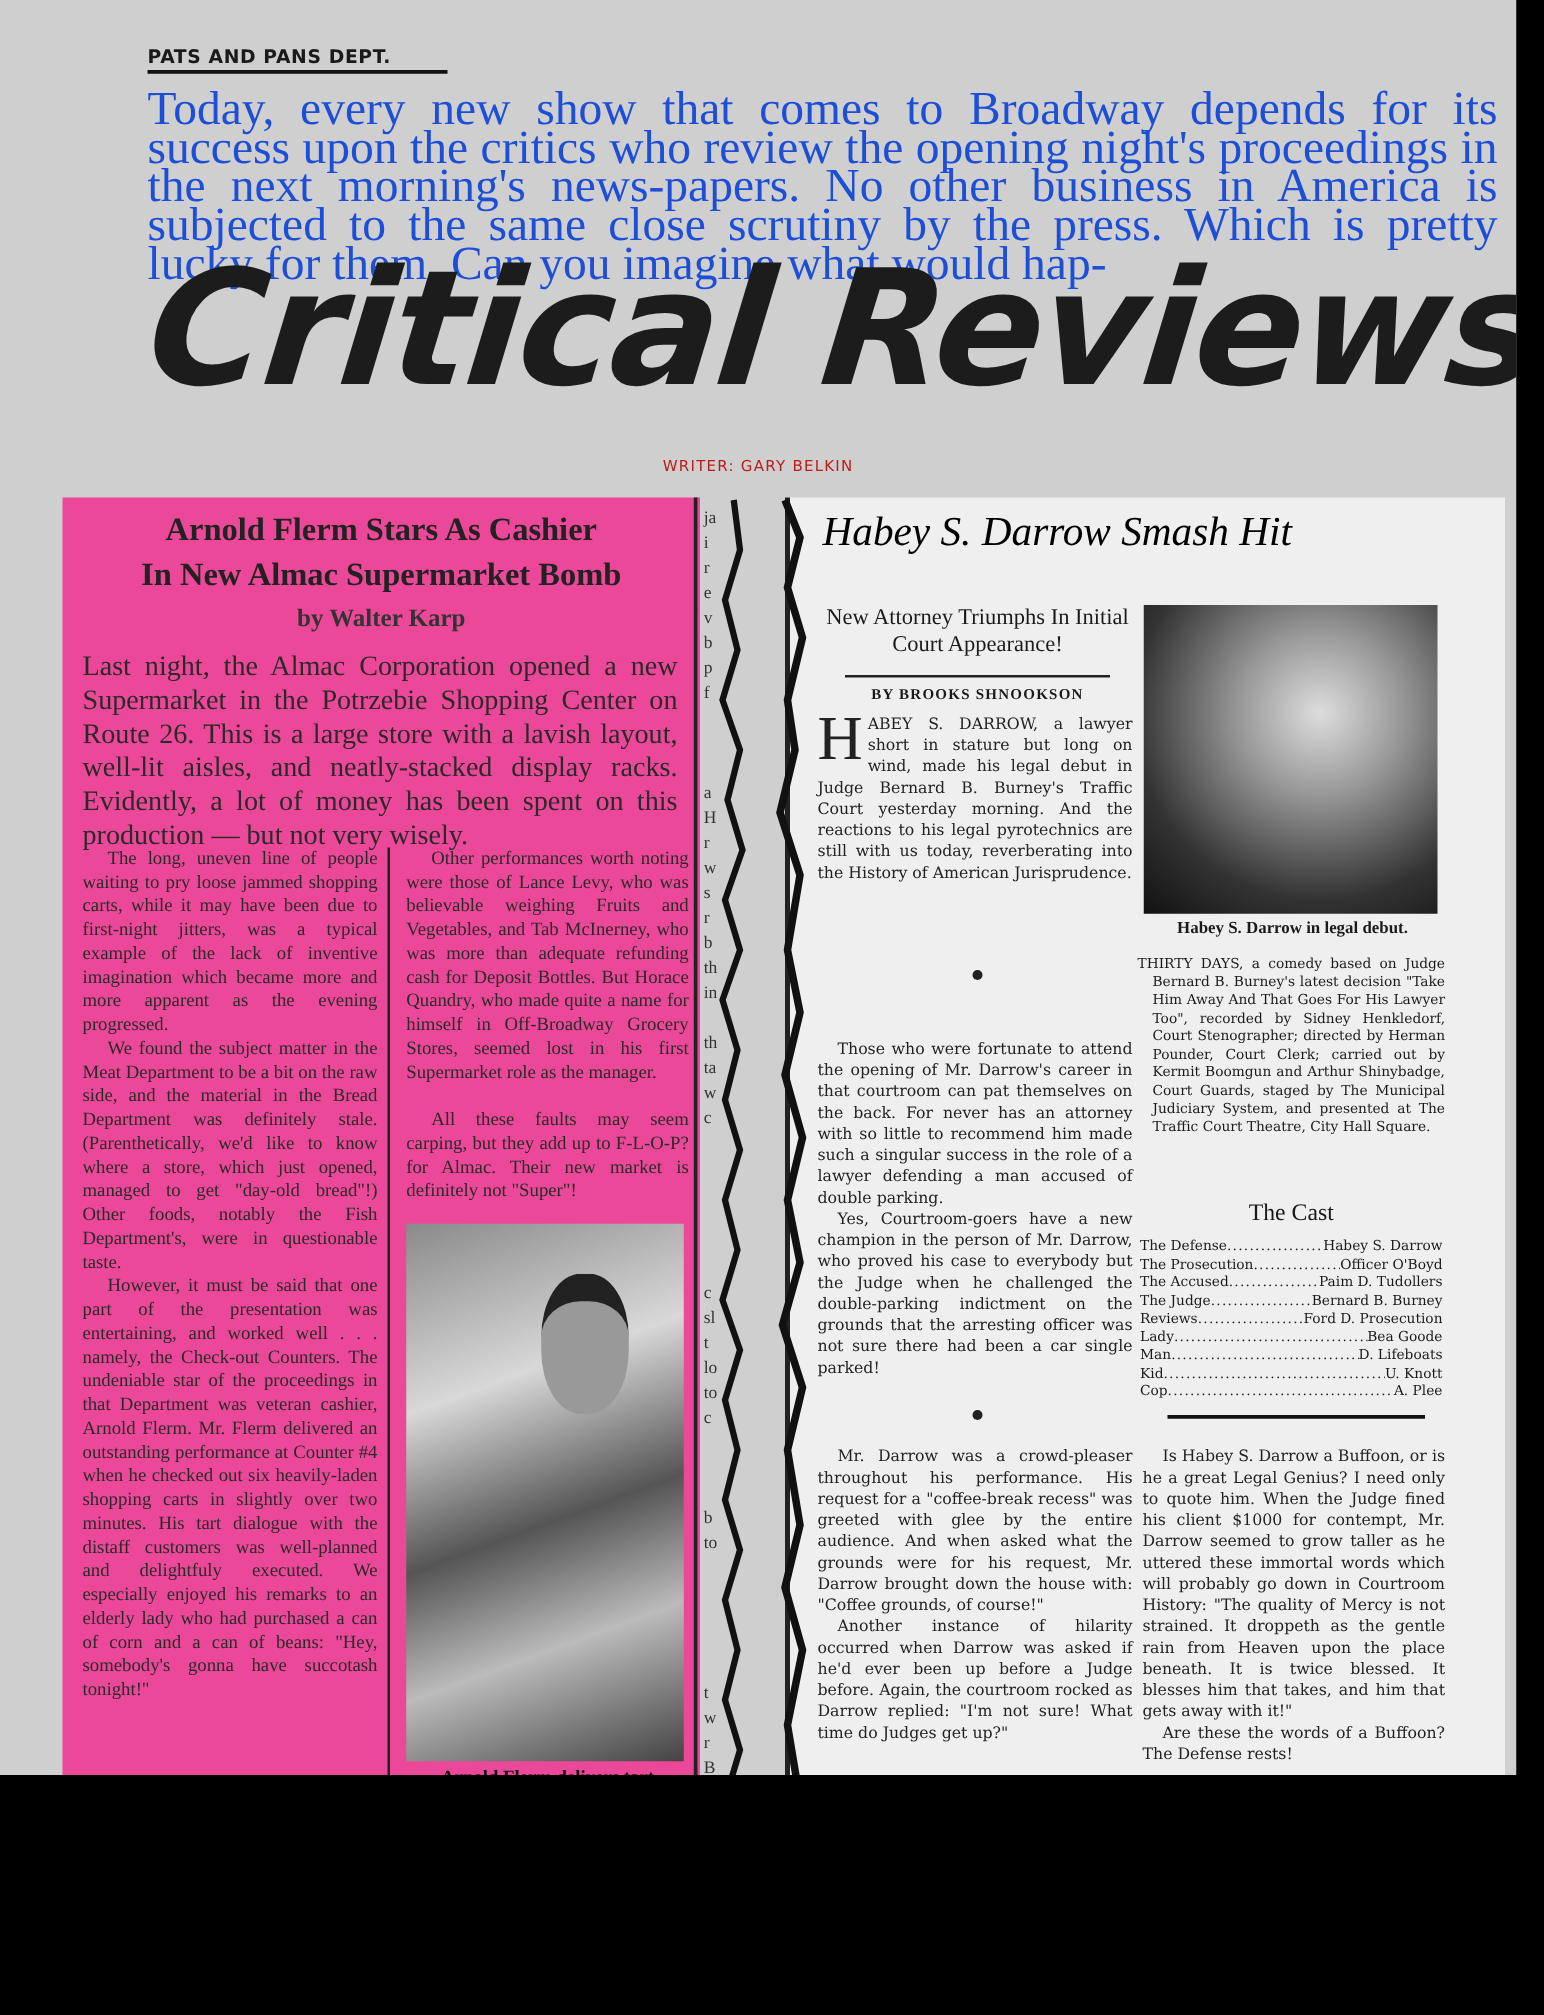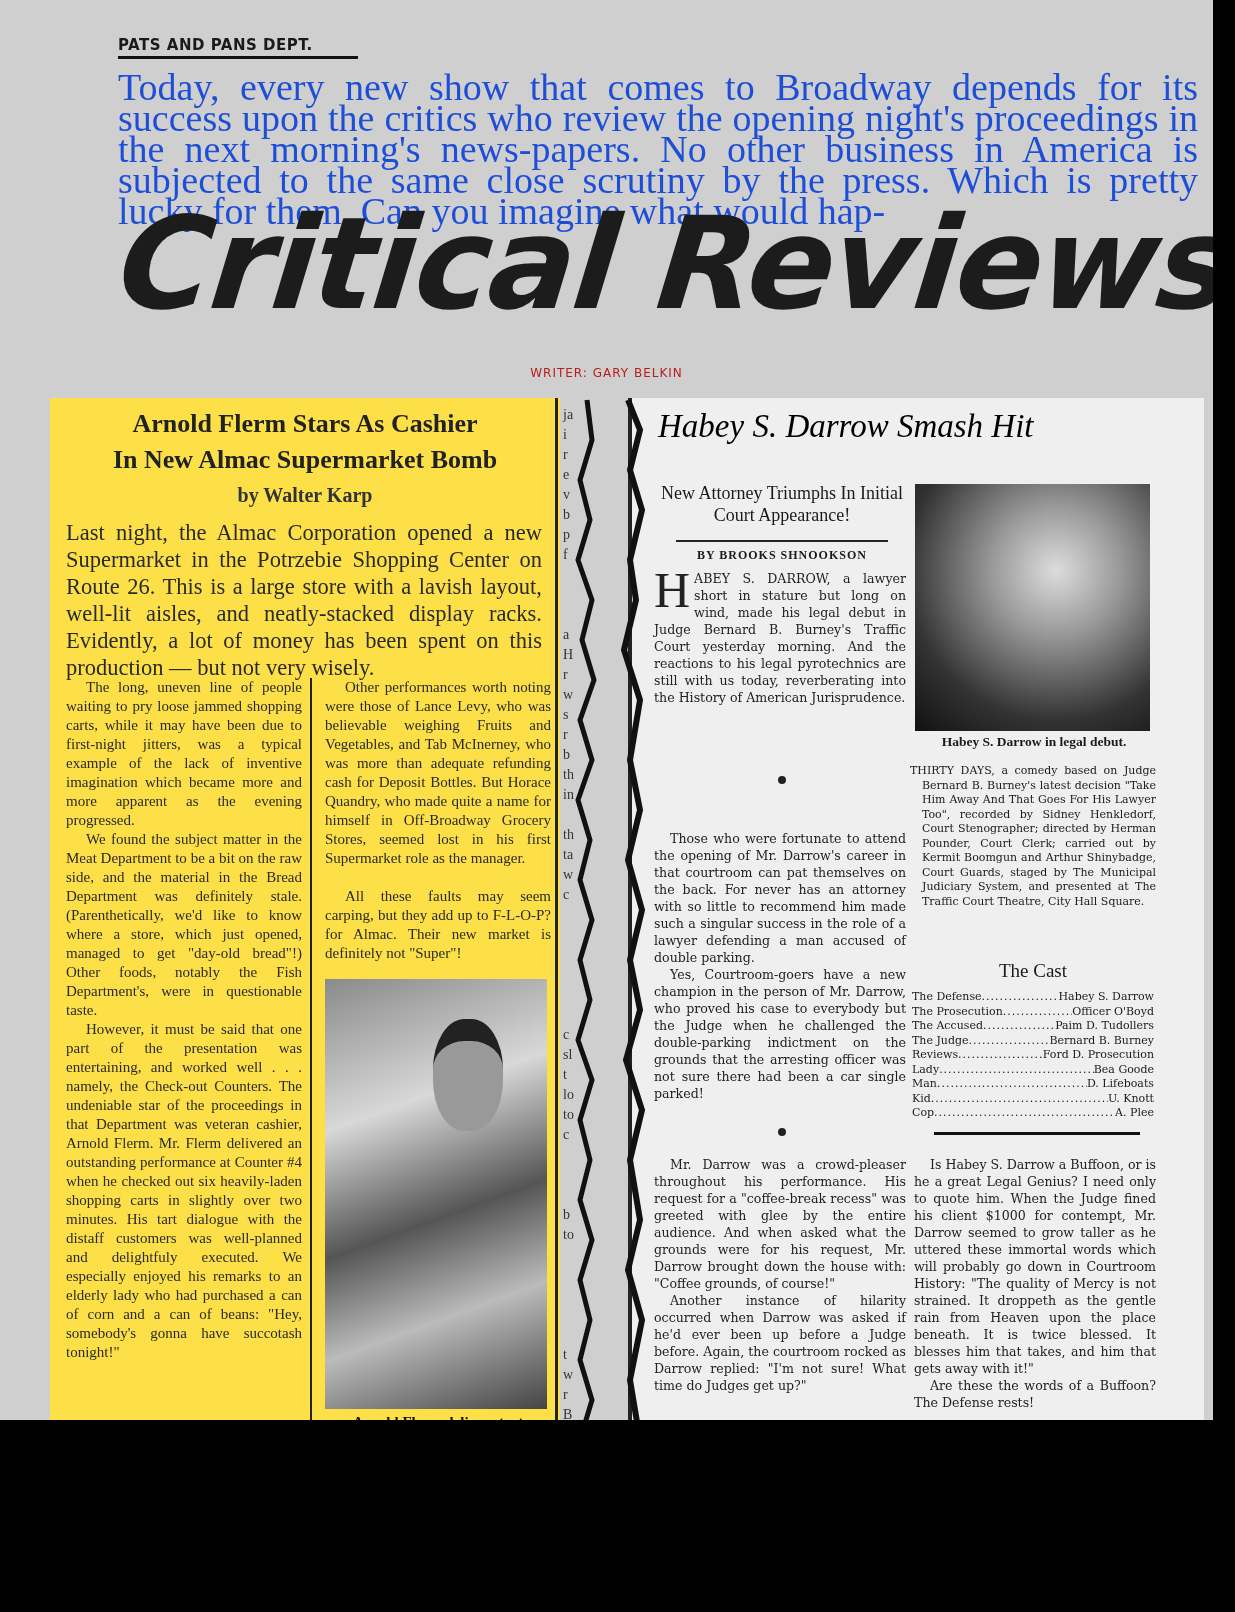--- a/index.html
+++ b/index.html
@@ -4,21 +4,21 @@
 <style>
   html, body { margin:0; padding:0; }
   body { width:1235px; height:1612px; background:#000; position:relative; overflow:hidden; font-family:"Liberation Serif", serif; color:#1a1a1a; }
   .page { position:absolute; left:0; top:0; width:1213px; height:1420px; background:#cfcfcf; overflow:hidden; }
   .dept { position:absolute; left:118px; top:36px; font-family:"DejaVu Sans", sans-serif; font-weight:bold; font-size:15px; letter-spacing:0.5px; border-bottom:3px solid #111; padding-bottom:2px; width:240px; }
   .intro { position:absolute; left:118px; top:72px; width:1080px; font-size:38px; line-height:31px; text-align:justify; color:#1d4ed8; }
   .big-title { position:absolute; left:120px; top:200px; width:1080px; font-family:"DejaVu Sans", sans-serif; font-weight:bold; font-style:italic; font-size:128px; letter-spacing:-2px; line-height:1; color:#1c1c1c; transform:skewX(-6deg); white-space:nowrap; }
   .writer { position:absolute; left:0; width:1213px; top:366px; text-align:center; font-family:"DejaVu Sans", sans-serif; font-size:12px; letter-spacing:1px; color:#b91c1c; }
 
   
-  .clip-left { position:absolute; left:50px; top:398px; width:510px; height:1150px; background:#fde047; }
+  .clip-left { position:absolute; left:50px; top:398px; width:510px; height:1150px; background:#ec4899; }
   .clip-left .hl { text-align:center; font-weight:bold; font-size:26px; line-height:36px; margin-top:8px; color:#222; }
   .clip-left .by { text-align:center; font-size:20px; margin-top:6px; font-weight:bold; color:#333; }
   .clip-left .lead { margin:12px 18px 0 16px; font-size:22.5px; line-height:27px; text-align:justify; color:#2a2a2a; }
   .lcol { position:absolute; top:280px; font-size:15px; line-height:19px; text-align:justify; color:#2a2a2a; }
   .lcol p { margin:0; text-indent:20px; }
   .lcol1 { left:16px; width:236px; }
   .lcol2 { left:275px; width:226px; }
   .lsep { position:absolute; left:260px; top:280px; width:2px; height:820px; background:#222; }
   .lsep2 { position:absolute; left:505px; top:0; width:3px; height:1110px; background:#222; }
   .photo1 { width:222px; height:430px; margin-top:16px; background:linear-gradient(160deg,#8a8a8a 0%,#d8d8d8 30%,#555 55%,#bbb 75%,#444 100%); position:relative; }

